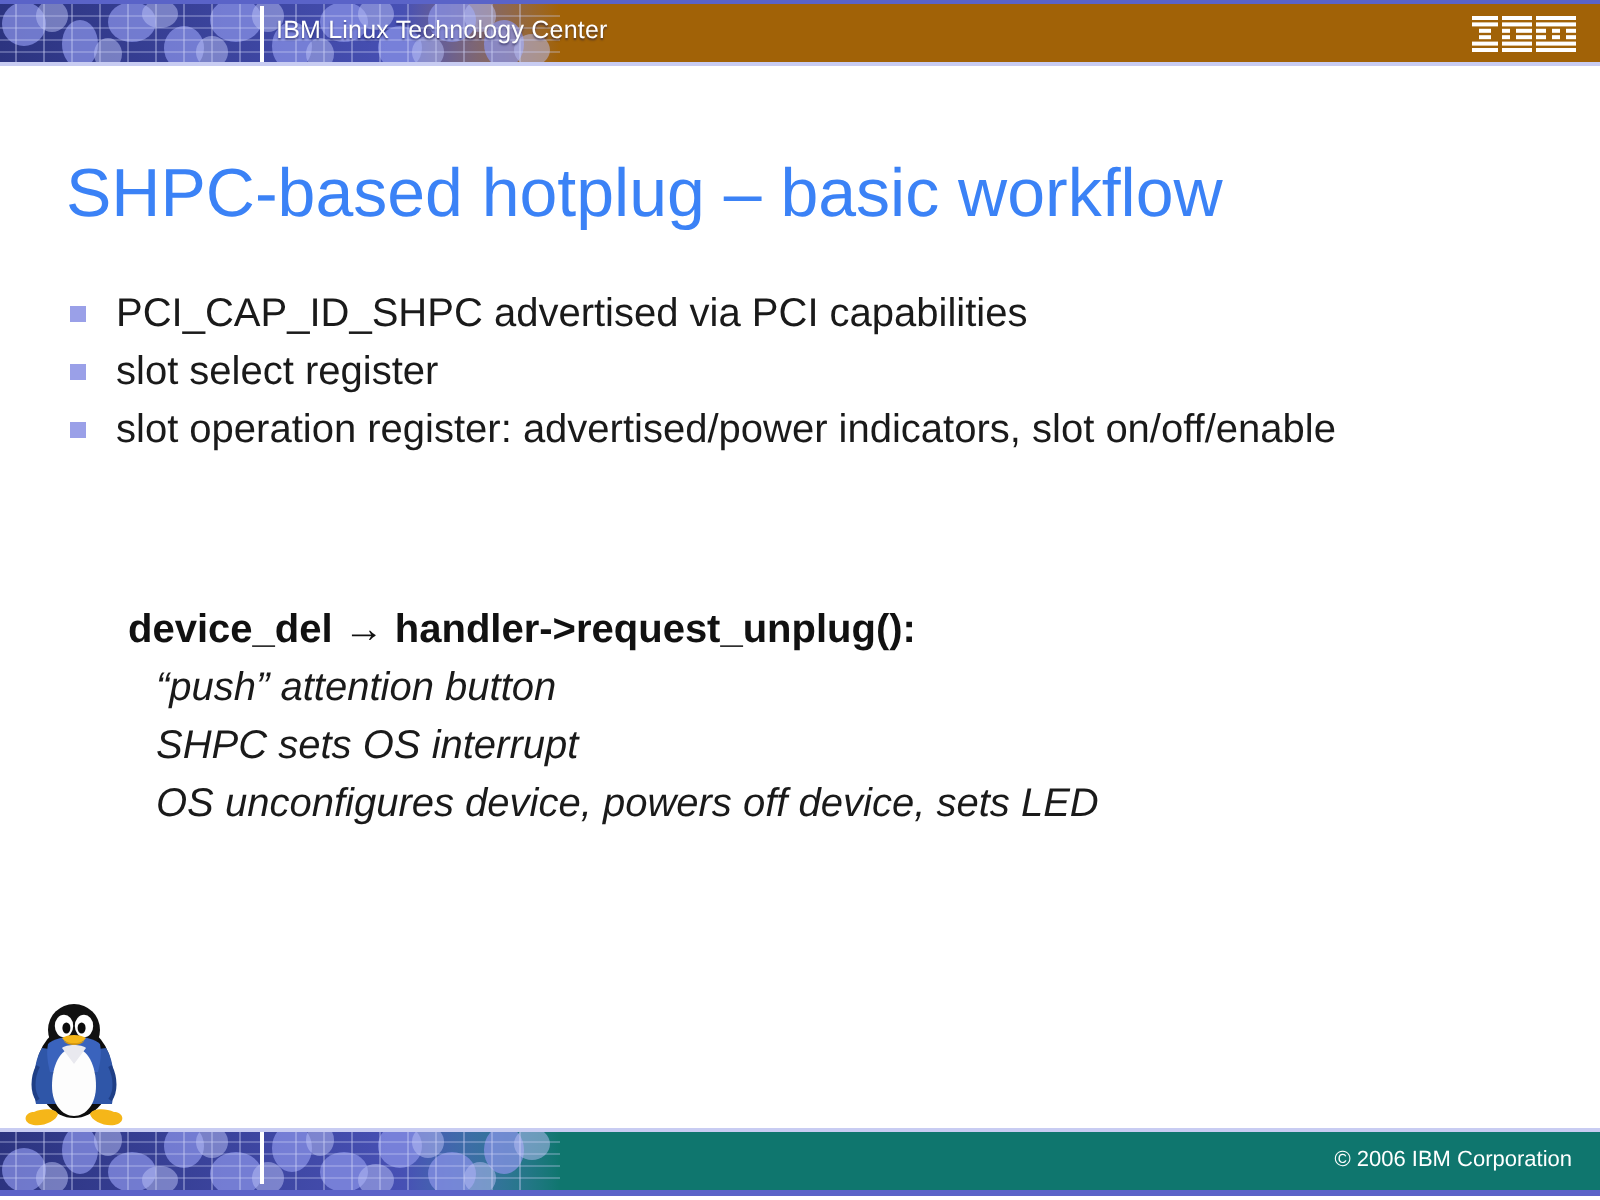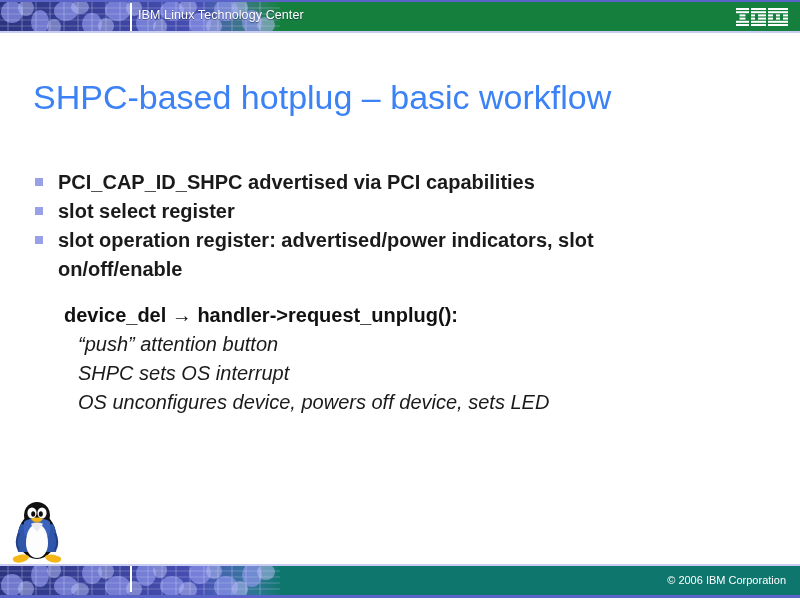--- a/index.html
+++ b/index.html
@@ -23,21 +23,21 @@
     background: #ffffff;
     overflow: hidden;
   }
 
   
   .header-bar {
     position: absolute;
     left: 0; top: 2px;
     width: 800px;
     height: 29px;
-    background: #15803d;
+    background: #a16207;
     overflow: hidden;
   }
   .header-pattern {
     position: absolute;
     left: 0; top: 0;
     width: 280px;
     height: 29px;
     overflow: hidden;
   }
   .header-tick {
@@ -89,23 +89,22 @@
     top: 78px;
     font-size: 34px;
     color: #3b82f6;
     white-space: nowrap;
   }
 
   
   .bullets {
     position: absolute;
     left: 33px;
-    top: 168px;
+    top: 143px;
     width: 650px;
-    font-weight: bold;
   }
   .bullet-row {
     position: relative;
     padding-left: 25px;
     font-size: 20px;
     color: #1a1a1a;
     line-height: 29px;
     margin-bottom: 0px;
   }
   .bullet-marker {

